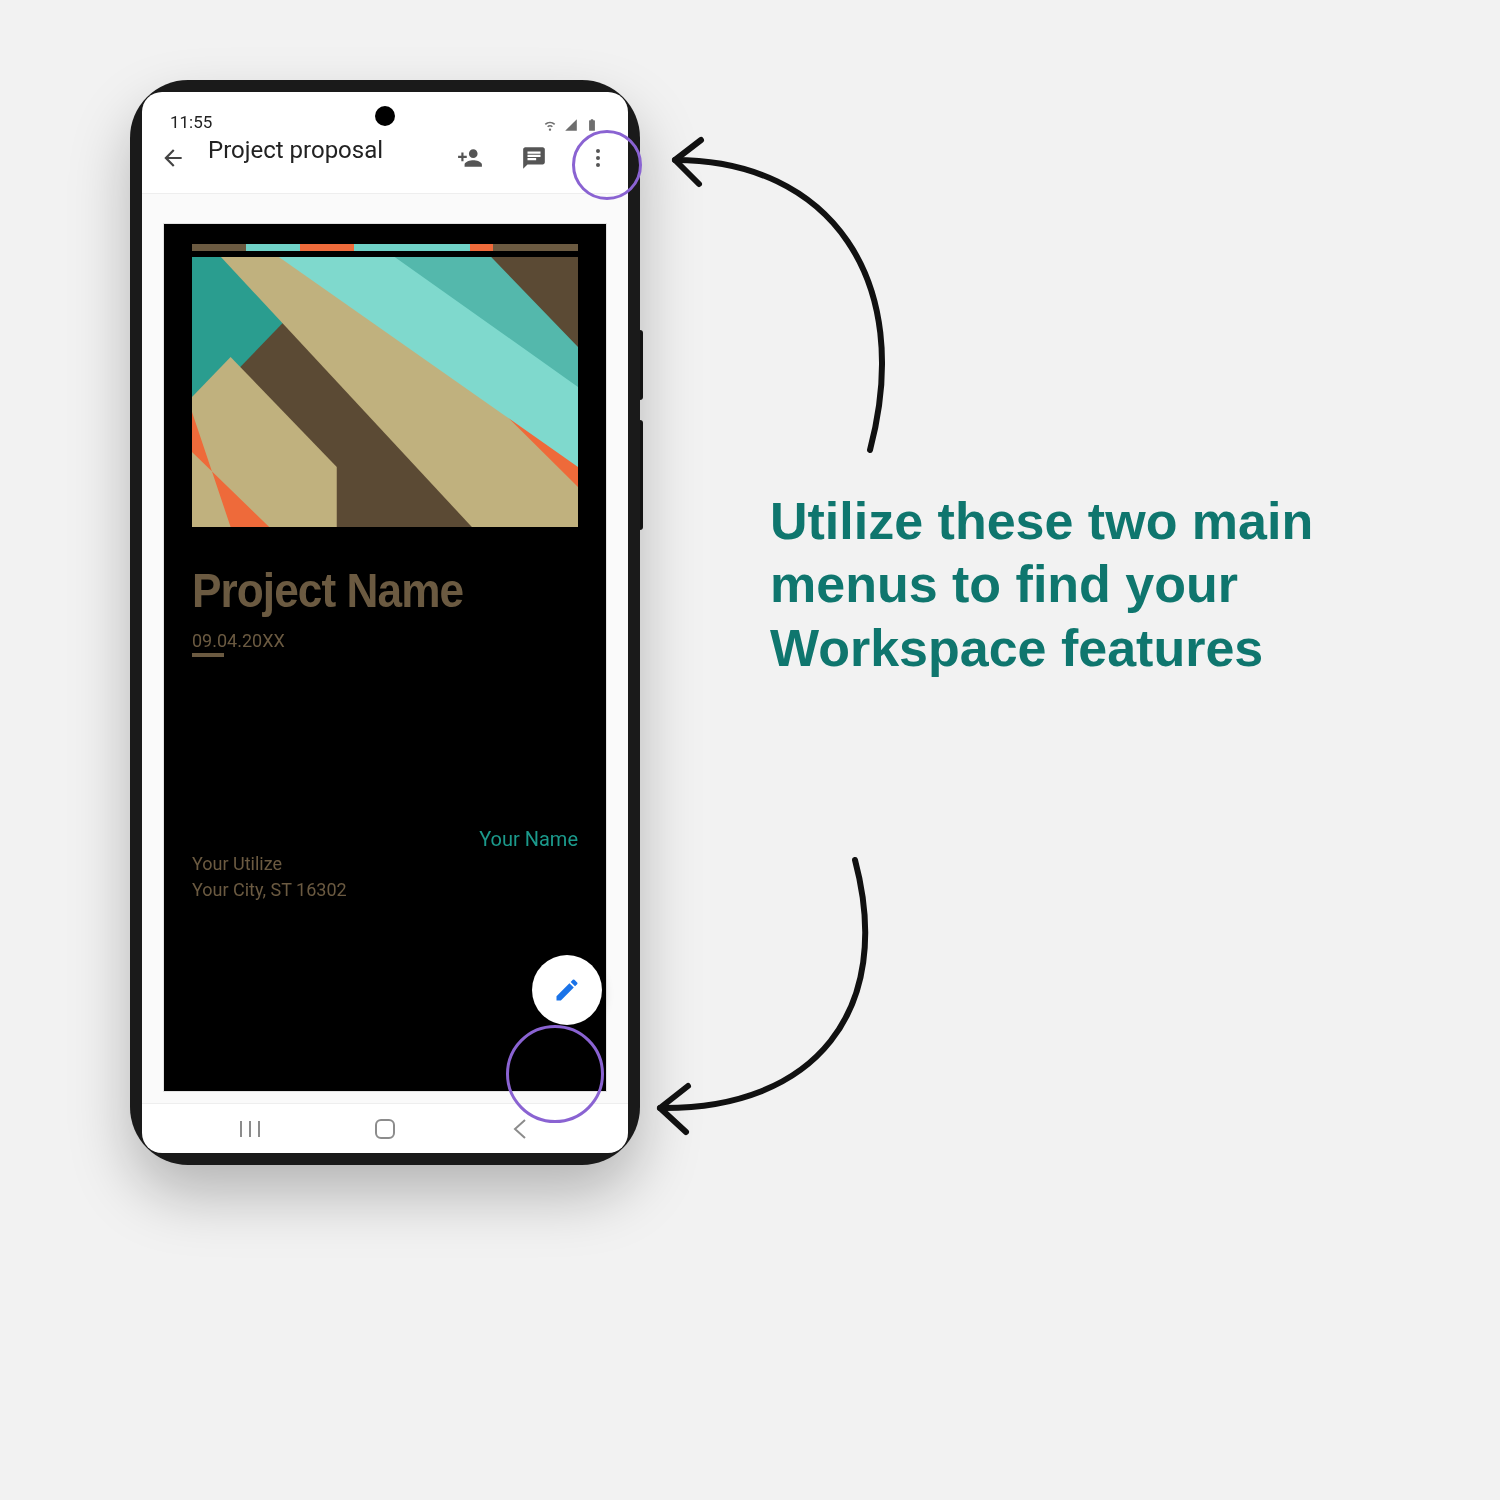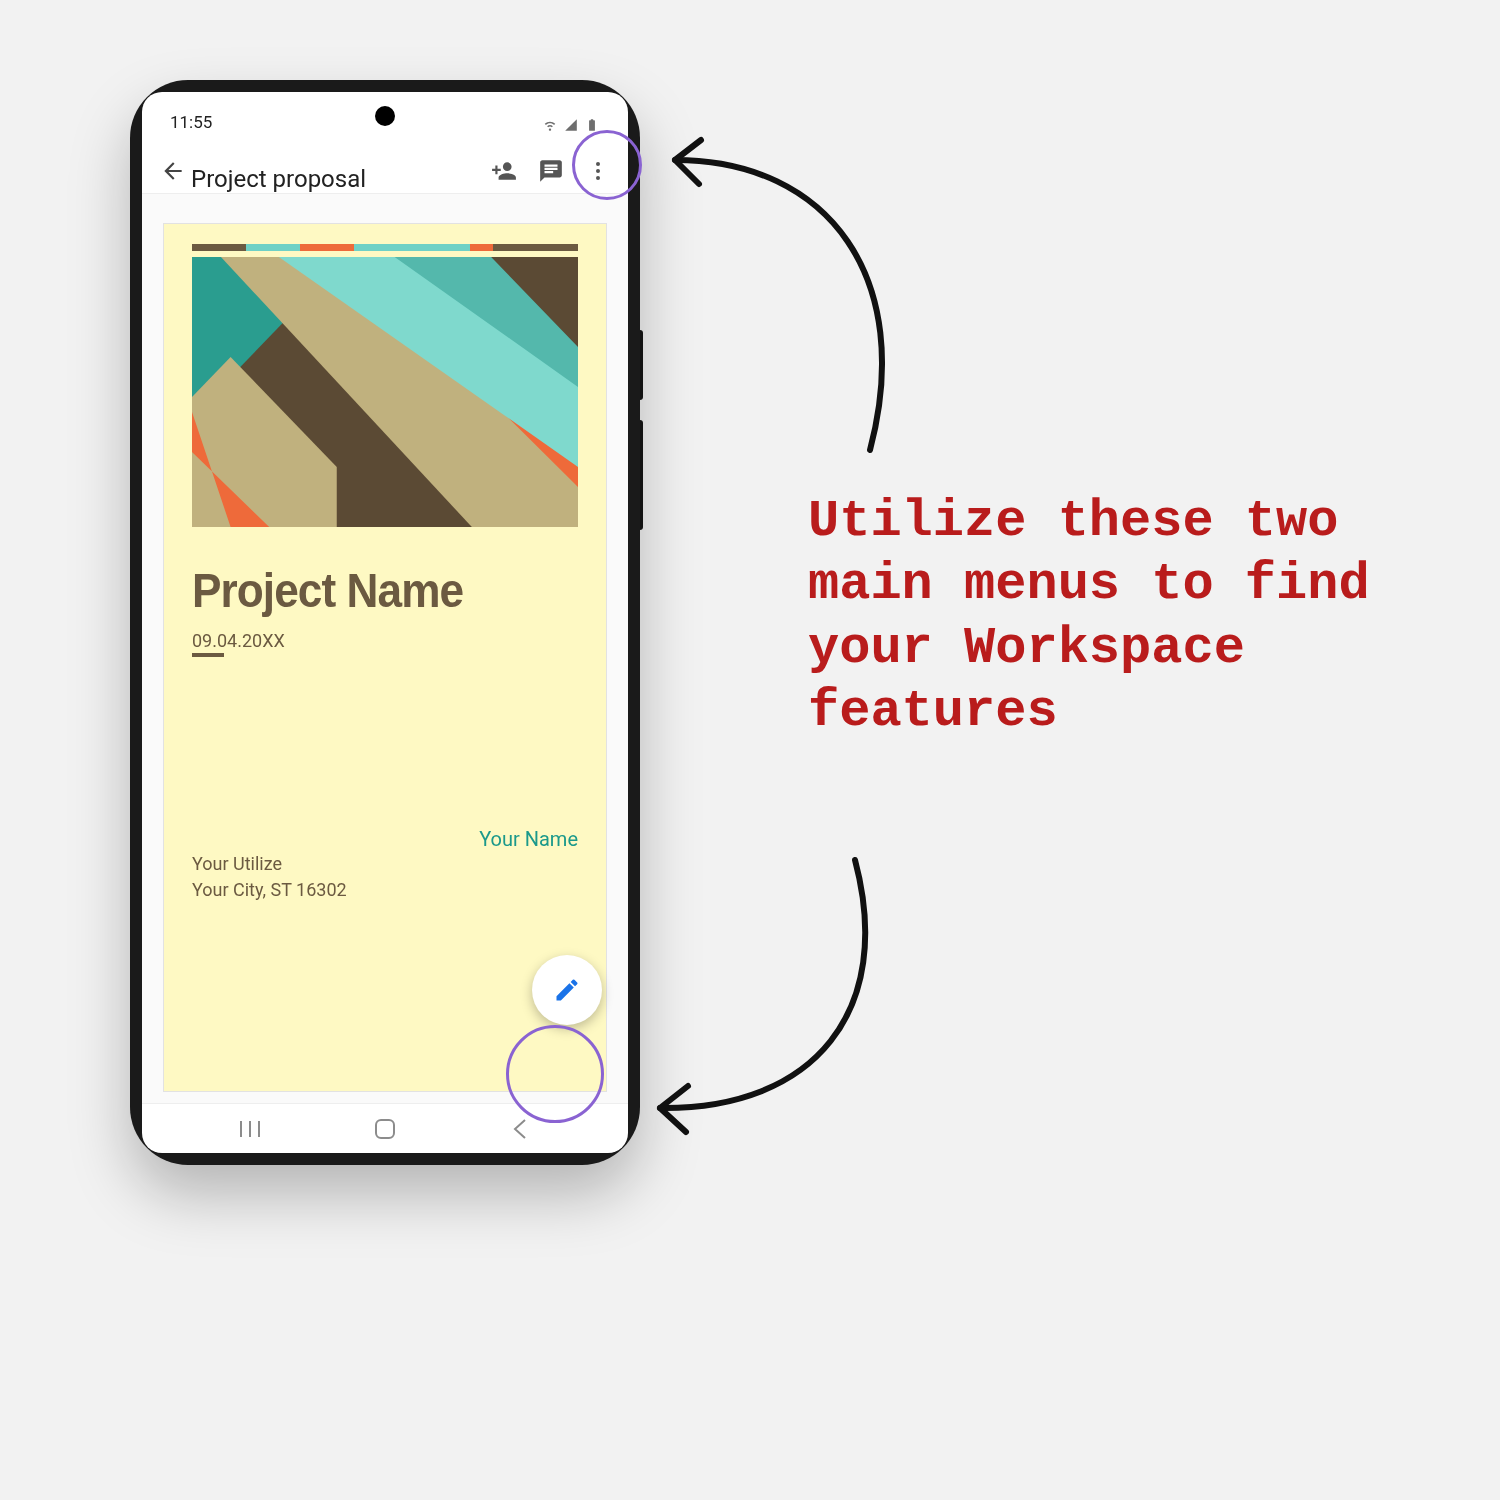--- a/index.html
+++ b/index.html
@@ -63,23 +63,23 @@
     padding: 0 28px 4px 28px;
     font-size: 17px;
     color: #222;
   }
   .status-icons { display:flex; gap:5px; align-items:flex-end; opacity:.65; }
   .sicon { width:16px; height:14px; }
 
   .app-bar {
     height: 58px;
     display: flex;
-    align-items: flex-end;
+    align-items: flex-start;
     padding: 0 8px 0 16px;
-    gap: 3px;
+    gap: 20px;
     border-bottom: 1px solid #eee;
     box-shadow: 0 1px 2px rgba(0,0,0,.05);
   }
   .app-title {
     flex: 1;
     font-size: 24px;
     color: #222;
     font-weight: 400;
   }
   .ab-icon {
@@ -91,21 +91,21 @@
 
   .doc-viewport {
     flex: 1;
     background: #fafafa;
     overflow: hidden;
     position: relative;
   }
   .doc-page {
     position: absolute;
     left: 22px; right: 22px; top: 30px; bottom: 12px;
-    background: #fef9c3;
+    background: #000000;
     box-shadow: 0 0 0 1px #e2e2e2;
     padding: 20px 28px;
   }
 
   
   .accent-bar { display:flex; height:7px; margin-bottom:6px; }
   .ab-seg { height:100%; }
 
   
   .hero {
@@ -172,28 +172,28 @@
   }
   .hc-top { width: 70px; height: 70px; left: 572px; top: 130px; }
   .hc-bottom { width: 98px; height: 98px; left: 506px; top: 1025px; }
 
   
   .arrow { position:absolute; z-index:30; }
 
   
   .annotation {
     position: absolute;
-    left: 808px;
+    left: 770px;
     top: 490px;
     width: 620px;
-    color: #b91c1c;
+    color: #0f766e;
     font-size: 52px;
     font-weight: 600;
     line-height: 1.22;
-    font-family: Liberation Mono, monospace;
+    font-family: Liberation Sans, sans-serif;
   }
 </style>
 </head>
 <body>
 
 <div class="stage">
 
   <div class="phone">
     <span class="phone-btn-side pb1"></span>
     <span class="phone-btn-side pb2"></span>

